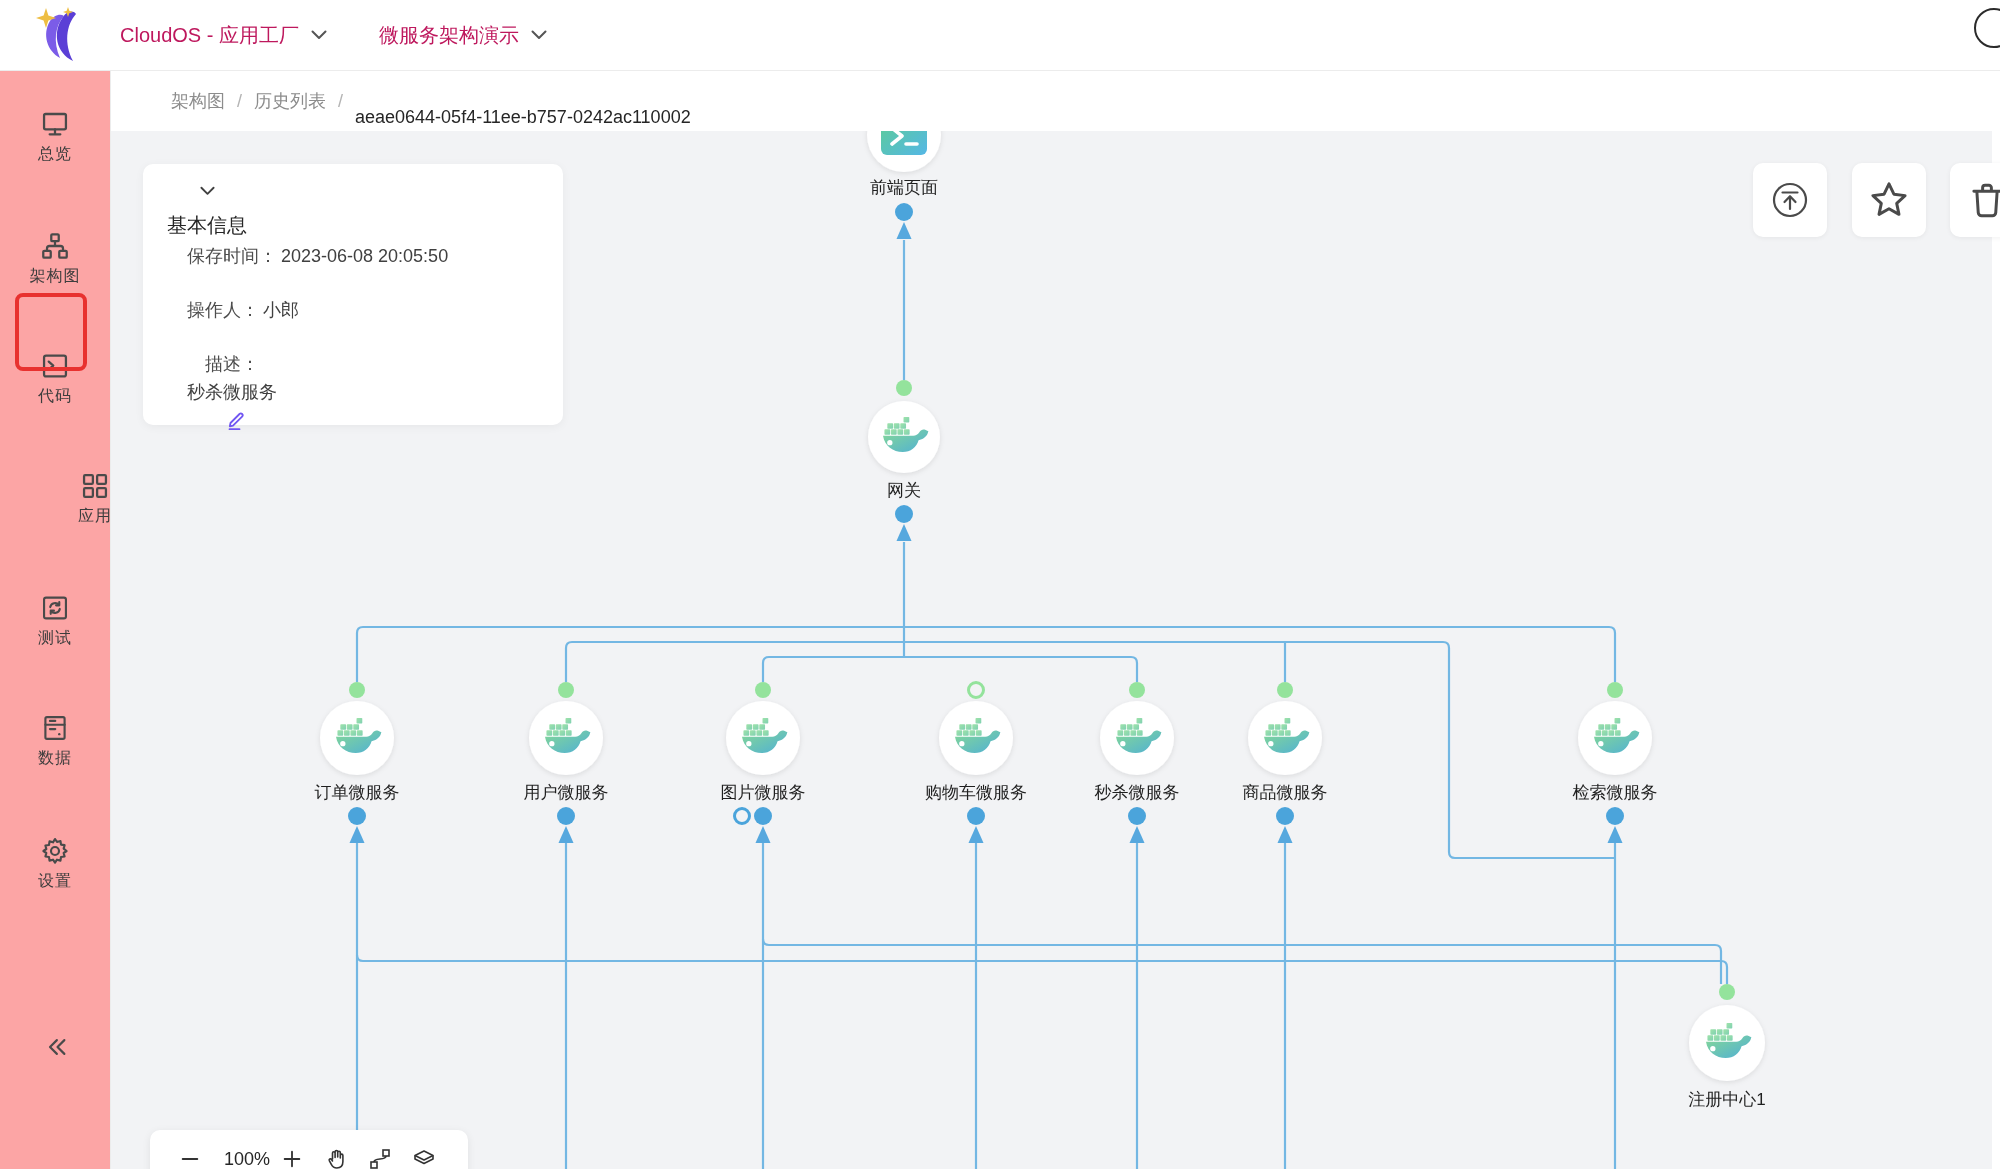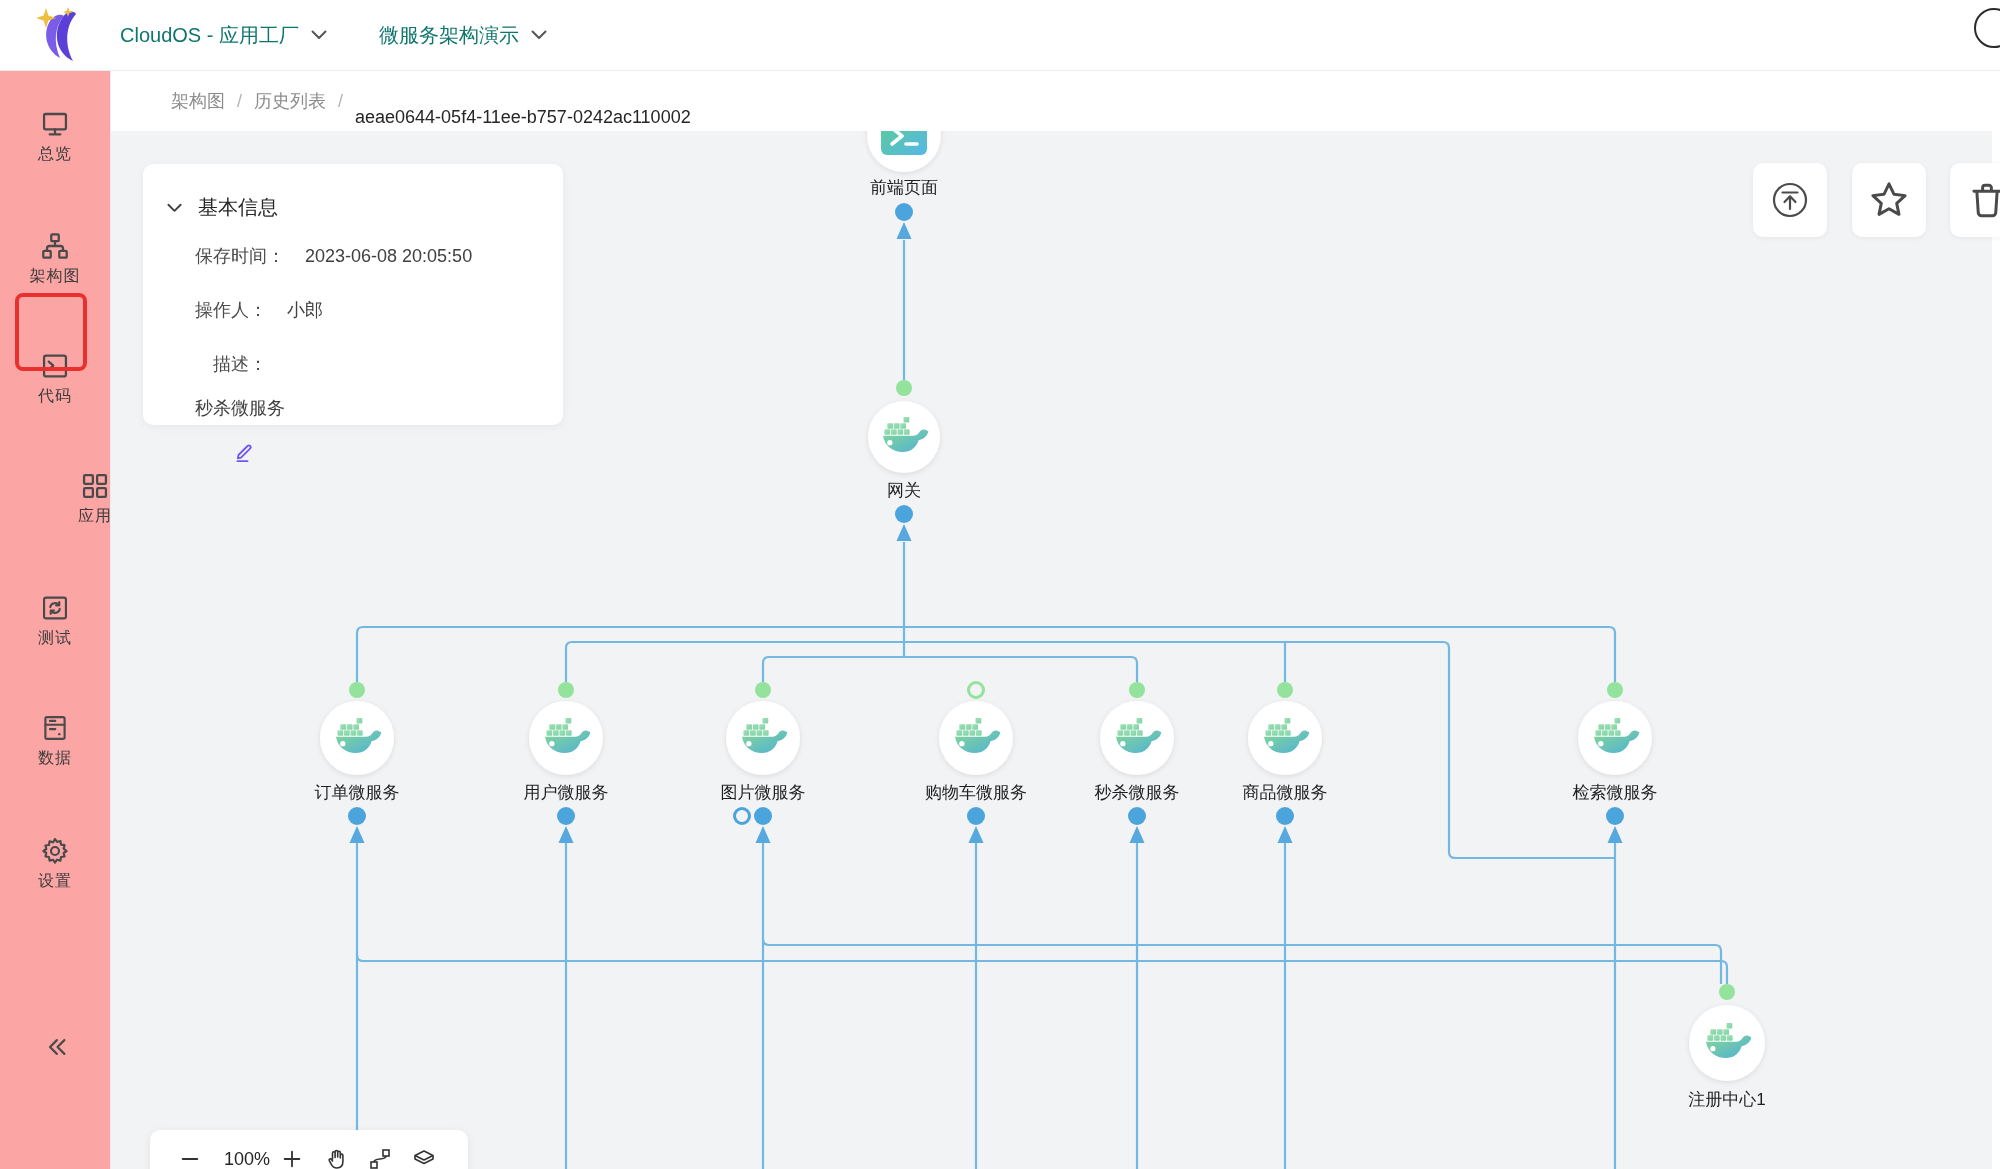--- a/index.html
+++ b/index.html
@@ -6,21 +6,21 @@
   body{
     width:2000px;height:1169px;position:relative;overflow:hidden;
     font-family:"Liberation Sans","DejaVu Sans",sans-serif;
     background:#ffffff;color:#262626;
   }
   
   .navbar{position:absolute;left:0;top:0;width:2000px;height:70px;background:#fff;
     border-bottom:1px solid #ececec;display:flex;align-items:center;z-index:40;}
   .logo{margin-left:34px;width:52px;height:56px;flex:0 0 auto;}
   .nav-group{display:flex;align-items:center;cursor:pointer;}
-  .nav-title{font-size:20px;color:#0f766e;}
+  .nav-title{font-size:20px;color:#be185d;}
   .nav-chevron{margin-left:12px;display:flex;align-items:center;}
   .nav-avatar{position:absolute;left:1974px;top:8px;width:36px;height:36px;border:2.5px solid #2b2b2b;border-radius:50%;background:#fff;}
   
   .sidebar{position:absolute;left:0;top:70px;width:110px;height:1099px;background:#fca5a5;
     border-right:1px solid #ececec;z-index:30;}
   .side-item{position:absolute;left:0;width:110px;text-align:center;color:#4a4a4a;cursor:pointer;}
   .side-item .ic{display:block;margin:0 auto;width:32px;height:32px;}
   .side-item .lbl{display:block;margin-top:4px;font-size:16px;color:#3d3d3d;letter-spacing:1px;}
   .red-box{position:absolute;left:15px;top:223px;width:64px;height:70px;border:4px solid #e8312f;border-radius:8px;z-index:35;pointer-events:none;}
   .collapse-btn{position:absolute;left:0;top:962px;width:110px;text-align:center;cursor:pointer;}
@@ -29,23 +29,23 @@
   .crumbs{margin-left:60px;font-size:18px;display:flex;gap:12px;align-items:center;}
   .crumb{color:#8c8c8c;cursor:pointer;}
   .crumb.current{color:#262626;cursor:default;margin-top:32px;}
   .crumb-sep{color:#b4b4b4;}
   
   .canvas{position:absolute;left:103px;top:131px;width:1889px;height:1038px;background:#F2F3F5;overflow:hidden;z-index:10;}
   .canvas svg.diagram{position:absolute;left:-111px;top:-131px;width:2000px;height:1169px;display:block;}
   
   .info-card{position:absolute;left:143px;top:164px;width:420px;height:261px;background:#fff;border-radius:10px;
     box-shadow:0 2px 10px rgba(0,0,0,0.05);z-index:25;}
-  .card-head{position:absolute;left:24px;top:30px;display:flex;align-items:center;gap:16px;}
+  .card-head{position:absolute;left:24px;top:22px;display:flex;align-items:center;gap:16px;flex-direction:column;}
   .card-title{font-size:20px;color:#262626;}
-  .card-field{position:absolute;left:52px;font-size:18px;color:#4d4d4d;display:flex;align-items:center;gap:20px;white-space:nowrap;}
+  .card-field{position:absolute;left:44px;font-size:18px;color:#4d4d4d;display:flex;align-items:center;gap:4px;white-space:nowrap;}
   .card-field .val{color:#404040;}
   .edit-ic{margin-left:10px;width:24px;height:24px;cursor:pointer;}
   
   .act-btn{position:absolute;top:163px;width:74px;height:74px;background:#fff;border-radius:10px;
     box-shadow:0 1px 5px rgba(0,0,0,0.06);display:flex;align-items:center;justify-content:center;cursor:pointer;z-index:25;}
   
   .zoom-bar{position:absolute;left:150px;top:1130px;width:300px;height:58px;background:#fff;border-radius:10px;
     box-shadow:0 2px 8px rgba(0,0,0,0.08);display:flex;align-items:center;padding:0 0 0 18px;gap:0;z-index:25;}
   .zoom-bar .tool{display:flex;align-items:center;justify-content:center;width:44px;height:40px;cursor:pointer;flex:0 0 auto;}
   .zoom-level{font-size:18px;color:#262626;width:58px;text-align:right;flex:0 0 auto;}

